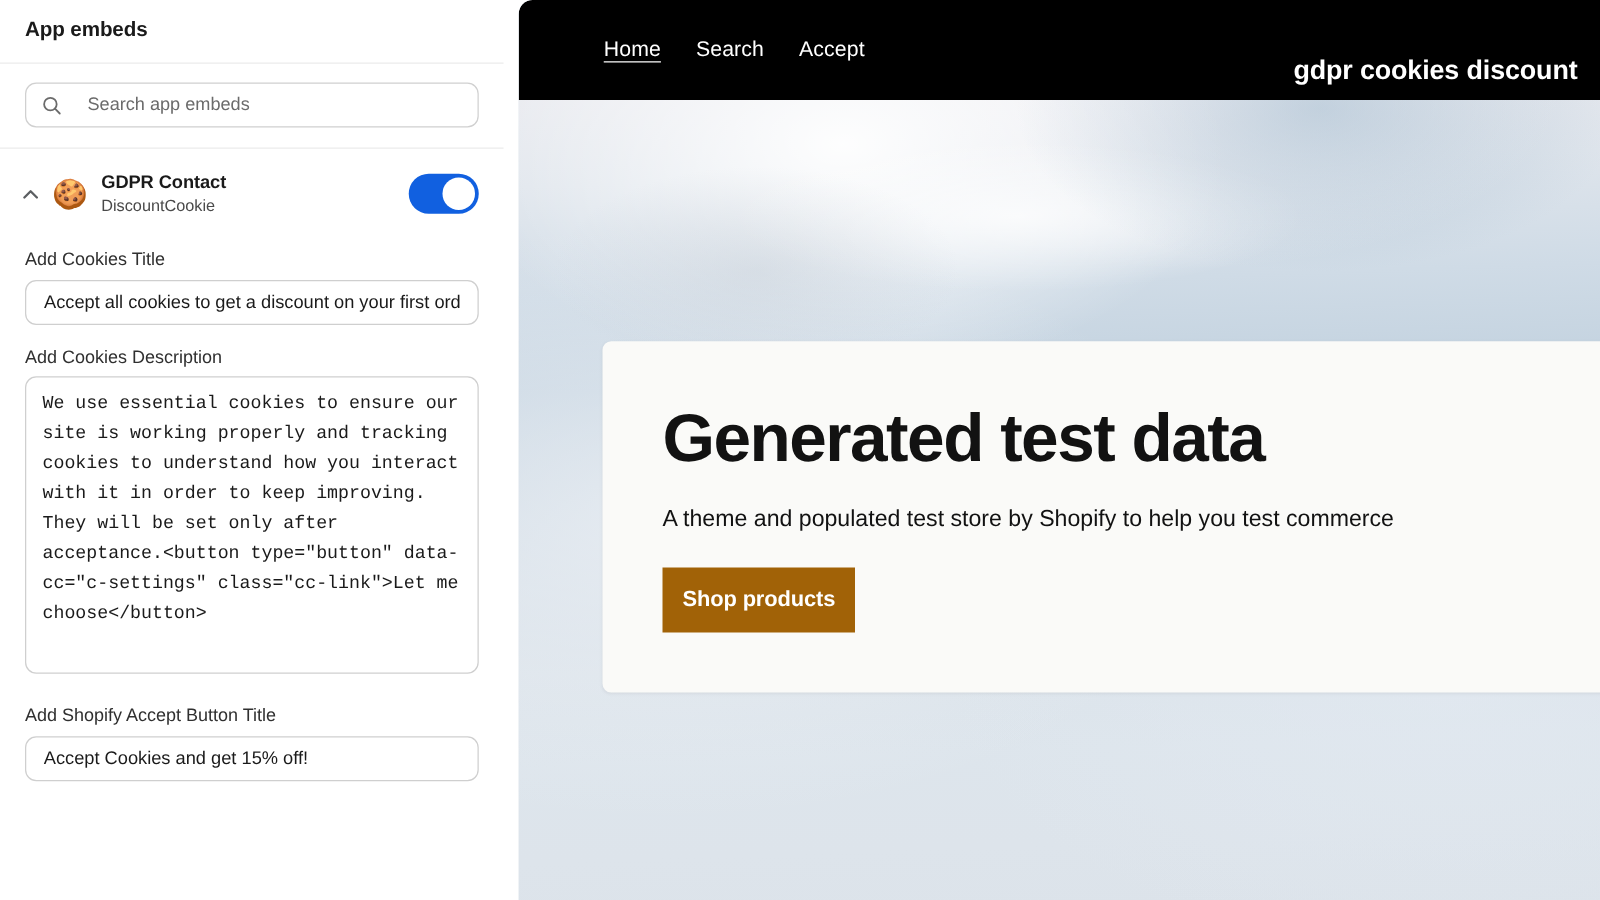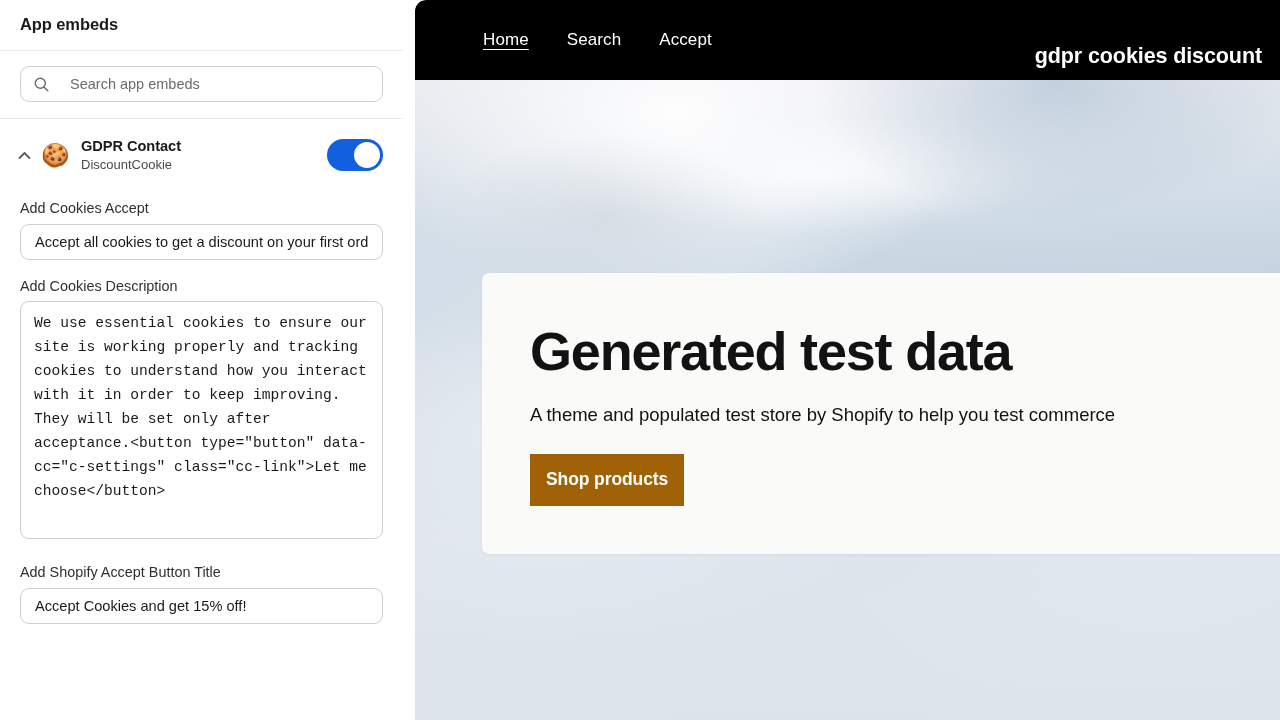--- a/index.html
+++ b/index.html
@@ -242,21 +242,21 @@
     left: 0; top: 0;
     width: 865px;
     height: 80px;
     background: #000000;
     border-top-left-radius: 11px;
     display: flex;
     align-items: center;
     padding: 0 18px 0 68px;
     z-index: 3;
   }
-  .pv-nav-links { display: flex; align-items: center; gap: 38px; }
+  .pv-nav-links { display: flex; align-items: center; gap: 28px; }
   .pv-nav-link {
     color: #ffffff;
     font-size: 17px;
     text-decoration: none;
     letter-spacing: 0.1px;
     cursor: pointer;
   }
   .pv-nav-link.active { text-decoration: underline; text-underline-offset: 4px; }
   .pv-brand {
     margin-left: auto;
@@ -351,21 +351,21 @@
       </div>
 
       <button class="toggle">
         <span class="knob"></span>
       </button>
     </div>
 
     <div class="gap-25"></div>
 
     <div class="field">
-      <div class="field-label">Add Cookies Accept</div>
+      <div class="field-label">Add Cookies Title</div>
       <input class="field-input" type="text" value="Accept all cookies to get a discount on your first order!" style="">
     </div>
 
     <div class="gap-17"></div>
 
     <div class="field">
       <div class="field-label">Add Cookies Description</div>
       <textarea class="field-textarea" style="">We use essential cookies to ensure our site is working properly and tracking cookies to understand how you interact with it in order to keep improving. They will be set only after acceptance.&lt;button type="button" data-cc="c-settings" class="cc-link"&gt;Let me choose&lt;/button&gt;</textarea>
     </div>
 

